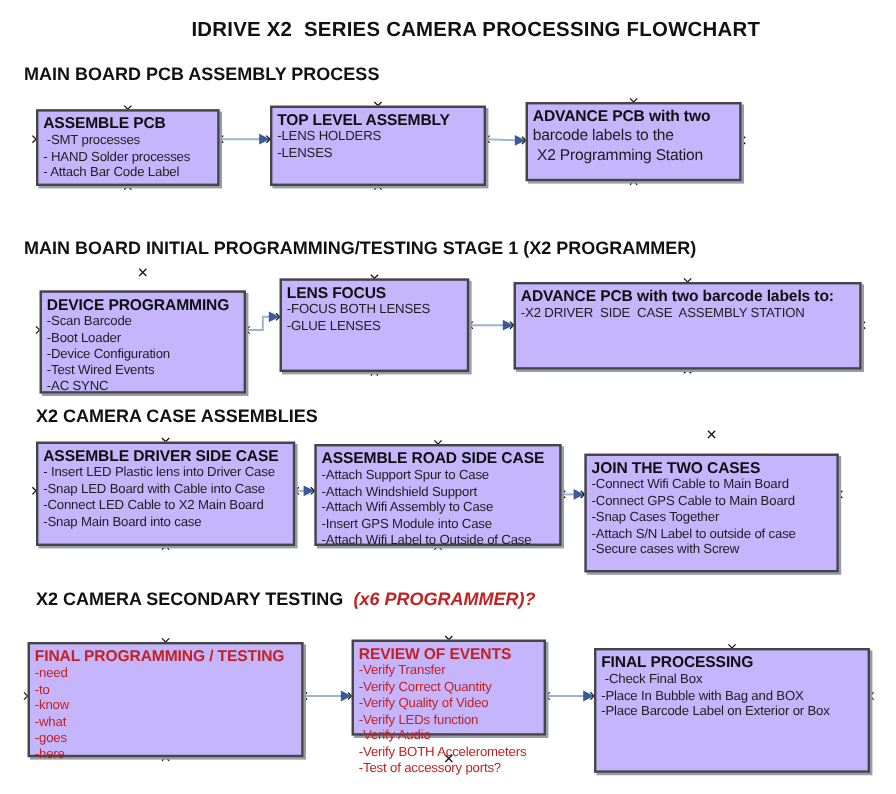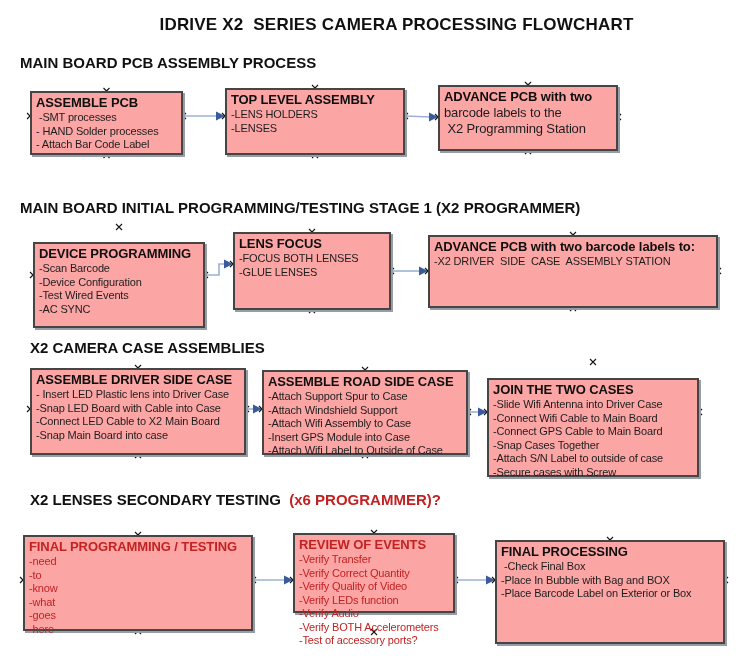--- a/index.html
+++ b/index.html
@@ -5,24 +5,24 @@
   html,body{margin:0;padding:0;background:#ffffff;}
   body{font-family:"Liberation Sans",sans-serif;}
   .canvas{position:relative;width:747px;height:662px;background:#ffffff;overflow:hidden;padding-left:46px;}
   .page-title{
     position:absolute;top:15px;left:0;width:100%;text-align:center;
     font-size:17px;font-weight:bold;color:#111;white-space:pre;letter-spacing:0.2px;
   }
   .sec-header{
     position:absolute;font-size:15px;font-weight:bold;color:#111;white-space:pre;
   }
-  .sec-header .red{color:#c32222;}
+  .sec-header .red{color:#c32222;font-style:italic;}
   .fbox{
     position:absolute;box-sizing:border-box;
-    background:#fca5a5;border:2px solid #454545;
+    background:#c4b5fd;border:2px solid #454545;
     box-shadow:2px 2px 0 #979da6;
     padding:2px 4px 1px 4px;overflow:visible;
   }
   .box-title{font-size:13px;font-weight:bold;line-height:16px;color:#0f0f0f;white-space:pre;letter-spacing:-0.1px;}
   .line{font-size:11px;line-height:13.5px;color:#1d1d1d;white-space:pre;letter-spacing:-0.15px;}
   .line.bold{font-size:13px;font-weight:normal;line-height:16px;}
   .red{color:#c32222 !important;}
   #overlay{position:absolute;left:0;top:0;width:747px;height:662px;pointer-events:none;}
 </style>
 </head>
@@ -111,20 +111,21 @@
       </div>
       <div class="fbox" style="left: 438px; top: 85px; width: 180px; height: 66px;">
         <div class="box-title">ADVANCE PCB with two</div>
         <div class="line bold">barcode labels to the</div>
         <div class="line bold"> X2 Programming Station</div>
       </div>
       <div class="sec-header" style="left: 20px; top: 199px;"><span>MAIN BOARD INITIAL PROGRAMMING/TESTING STAGE 1 (X2 PROGRAMMER)</span></div>
       <div class="fbox" style="left: 33px; top: 242px; width: 172px; height: 86px;">
         <div class="box-title">DEVICE PROGRAMMING</div>
         <div class="line">-Scan Barcode</div>
+        <div class="line">-Boot Loader</div>
         <div class="line">-Device Configuration</div>
         <div class="line">-Test Wired Events</div>
         <div class="line">-AC SYNC</div>
       </div>
       <div class="fbox" style="left: 233px; top: 232px; width: 158px; height: 78px;">
         <div class="box-title">LENS FOCUS</div>
         <div class="line">-FOCUS BOTH LENSES</div>
         <div class="line">-GLUE LENSES</div>
       </div>
       <div class="fbox" style="left: 428px; top: 235px; width: 290px; height: 73px;">
@@ -142,28 +143,27 @@
       <div class="fbox" style="left: 262px; top: 370px; width: 206px; height: 85px;">
         <div class="box-title">ASSEMBLE ROAD SIDE CASE</div>
         <div class="line">-Attach Support Spur to Case</div>
         <div class="line">-Attach Windshield Support</div>
         <div class="line">-Attach Wifi Assembly to Case</div>
         <div class="line">-Insert GPS Module into Case</div>
         <div class="line">-Attach Wifi Label to Outside of Case</div>
       </div>
       <div class="fbox" style="left: 487px; top: 362px; width: 212px; height: 99px; margin-top: 16px;">
         <div class="box-title">JOIN THE TWO CASES</div>
-        <div class="line">-Slide Wifi Antenna into Driver Case</div>
         <div class="line">-Connect Wifi Cable to Main Board</div>
         <div class="line">-Connect GPS Cable to Main Board</div>
         <div class="line">-Snap Cases Together</div>
         <div class="line">-Attach S/N Label to outside of case</div>
         <div class="line">-Secure cases with Screw</div>
       </div>
-      <div class="sec-header" style="left: 30px; top: 491px;"><span>X2 LENSES SECONDARY TESTING  </span><span class="red">(x6 PROGRAMMER)?</span></div>
+      <div class="sec-header" style="left: 30px; top: 491px;"><span>X2 CAMERA SECONDARY TESTING  </span><span class="red">(x6 PROGRAMMER)?</span></div>
       <div class="fbox" style="left: 23px; top: 535px; width: 230px; height: 96px;">
         <div class="box-title red">FINAL PROGRAMMING / TESTING</div>
         <div class="line red">-need</div>
         <div class="line red">-to</div>
         <div class="line red">-know</div>
         <div class="line red">-what</div>
         <div class="line red">-goes</div>
         <div class="line red">-here</div>
       </div>
       <div class="fbox" style="left: 293px; top: 533px; width: 162px; height: 80px;">

